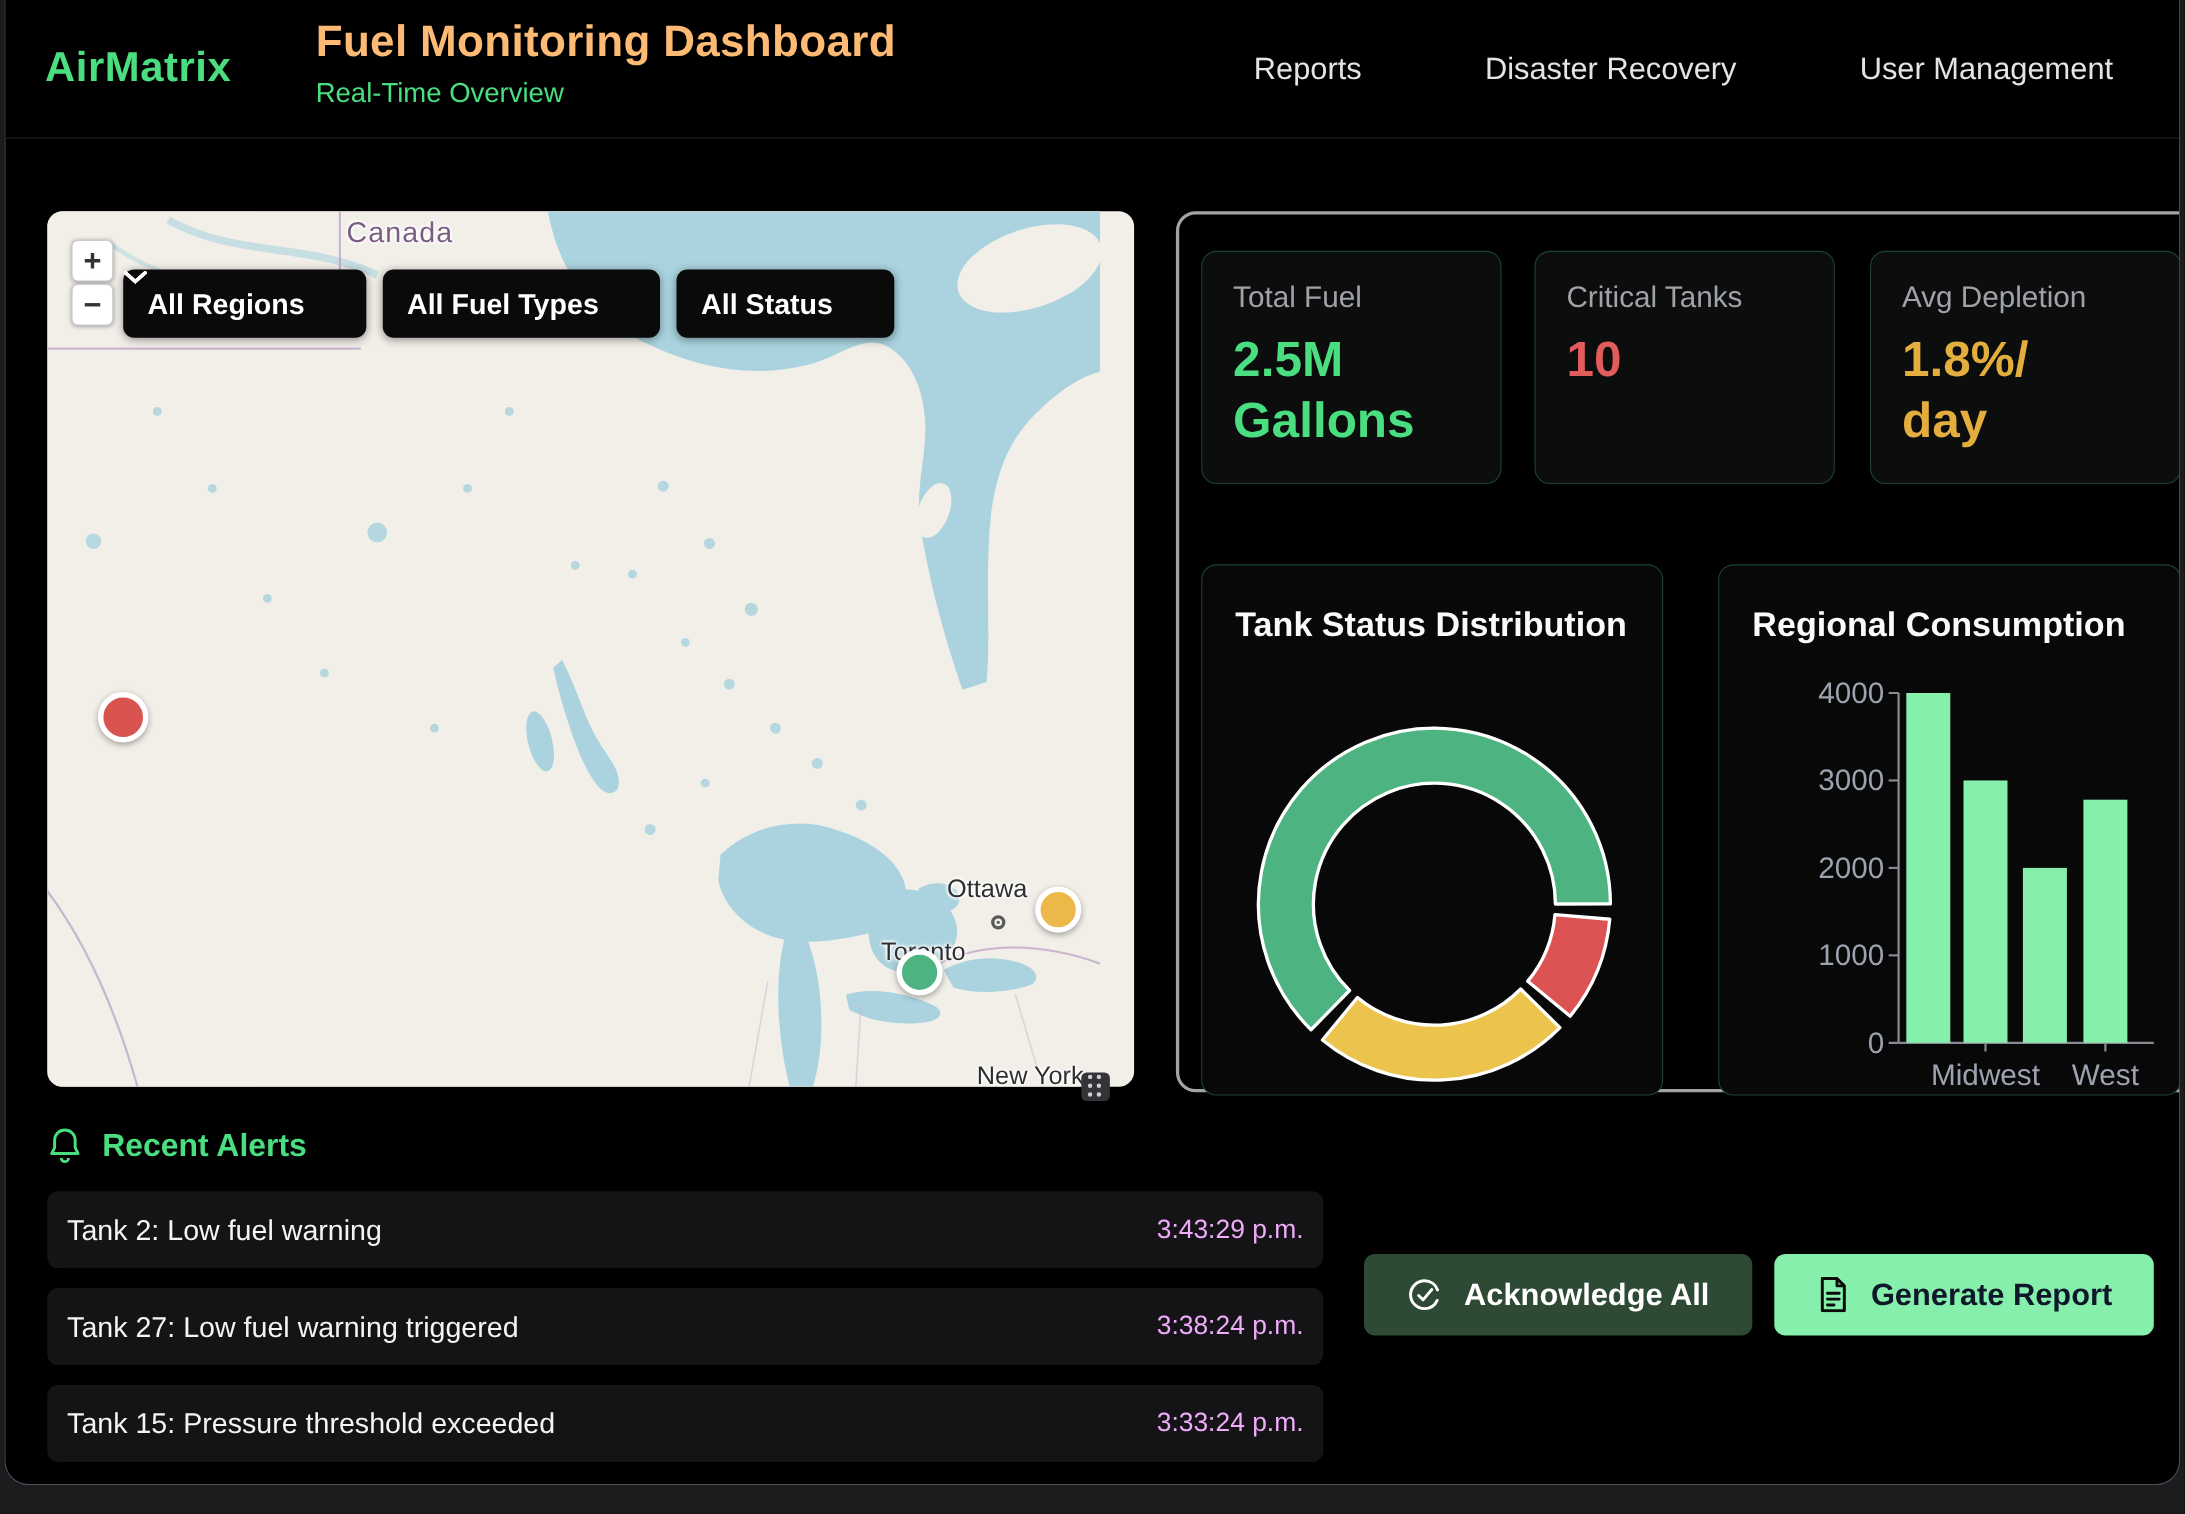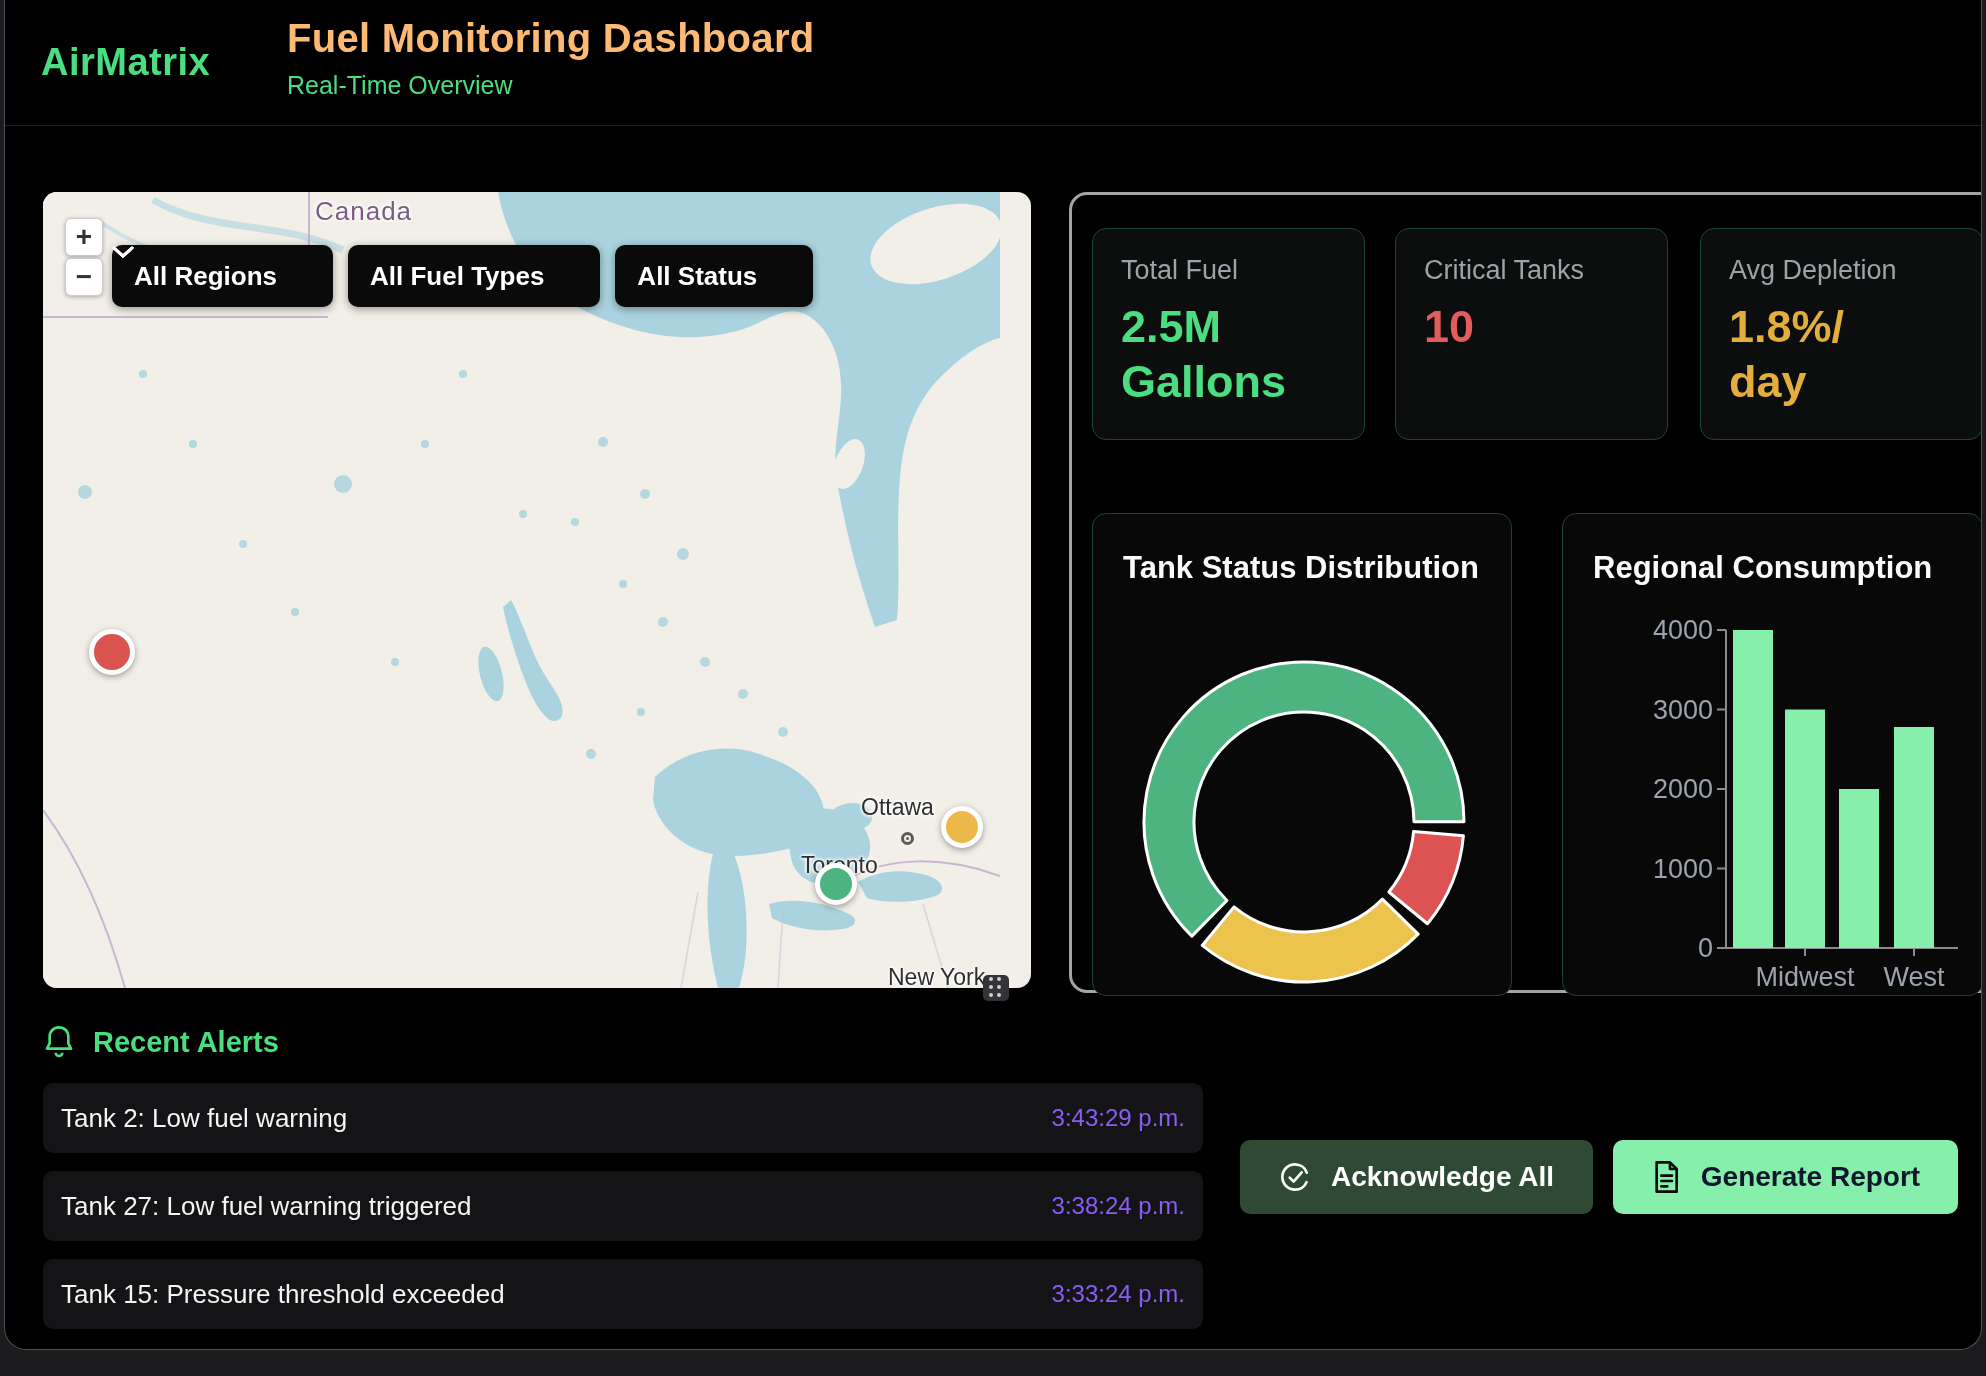--- a/index.html
+++ b/index.html
@@ -49,38 +49,43 @@
   .stat-value{font-size:45px;font-weight:bold;line-height:1.22;margin-top:14px;width:180px;}
   .chart-card{position:absolute;top:318px;height:483px;background:#080808;border:1px solid #1d4432;
     border-radius:14px;box-sizing:border-box;}
   .chart-title{position:absolute;left:30px;top:36px;font-size:31px;font-weight:bold;color:#fafafa;}
   
   .alerts-head{position:absolute;left:38px;top:1024px;display:flex;align-items:center;gap:18px;}
   .alerts-title{font-size:29px;font-weight:bold;color:#4ade80;}
   .alert-row{position:absolute;left:38px;width:1160px;height:70px;background:#141416;border-radius:10px;
     display:flex;align-items:center;justify-content:space-between;padding:0 18px;box-sizing:border-box;}
   .alert-text{font-size:26px;color:#f4f4f5;}
-  .alert-time{font-size:24px;color:#8b5cf6;}
+  .alert-time{font-size:24px;color:#f0abfc;}
   
   .btn{position:absolute;top:1140px;height:74px;border:none;border-radius:10px;display:flex;
     align-items:center;justify-content:center;gap:20px;font-size:28px;font-weight:600;cursor:pointer;
     font-family:"Liberation Sans",sans-serif;}
   .btn-ack{left:1235px;width:353px;background:#2e4a34;color:#fff;}
   .btn-gen{left:1608px;width:345px;background:#86efac;color:#0f172a;}
 </style>
 </head>
 <body>
 
 <div class="frame">
 
   <div class="header">
     <div class="brand">AirMatrix</div>
     <div class="titleblock">
       <div class="page-title">Fuel Monitoring Dashboard</div>
       <div class="page-subtitle">Real-Time Overview</div>
+    </div>
+    <div class="nav">
+      <a>Reports</a>
+      <a>Disaster Recovery</a>
+      <a>User Management</a>
     </div>
   </div>
 
   <div class="map">
     <svg width="957" height="796" viewBox="0 0 957 796">
       <rect width="957" height="796" fill="#f2efe9"></rect>
 
       <path d="M455,0 C465,55 495,95 540,118 C590,143 640,152 690,140 C720,133 740,112 762,122
                C788,135 800,170 798,205 C796,240 788,258 796,300 C806,355 820,400 832,435
                L854,428 C858,380 852,330 858,275 C864,228 880,200 905,178 C922,162 940,150 957,146

